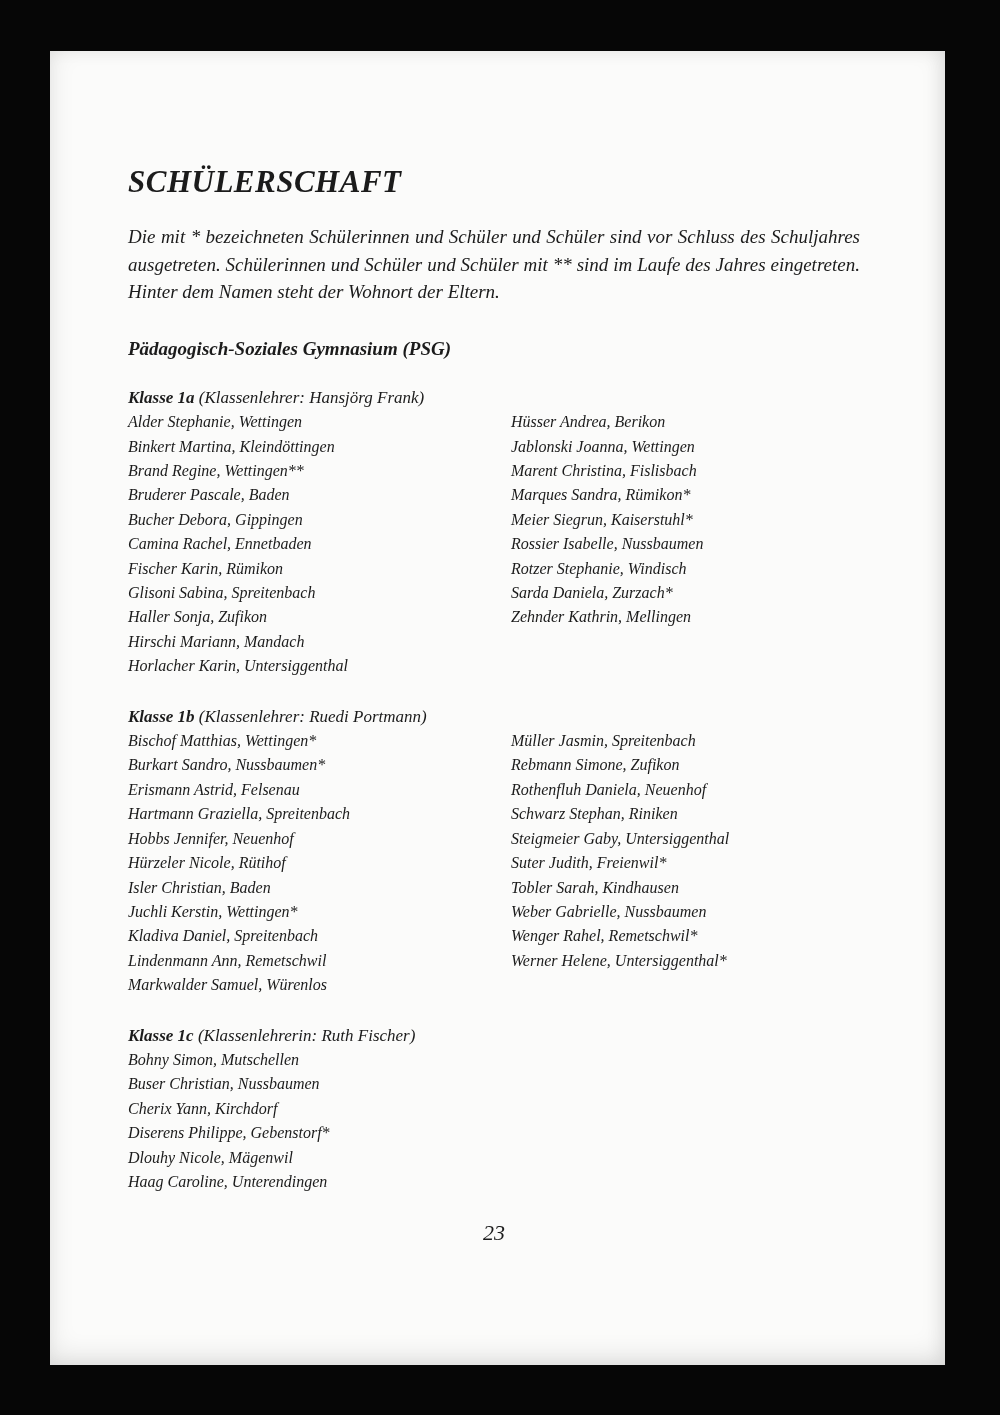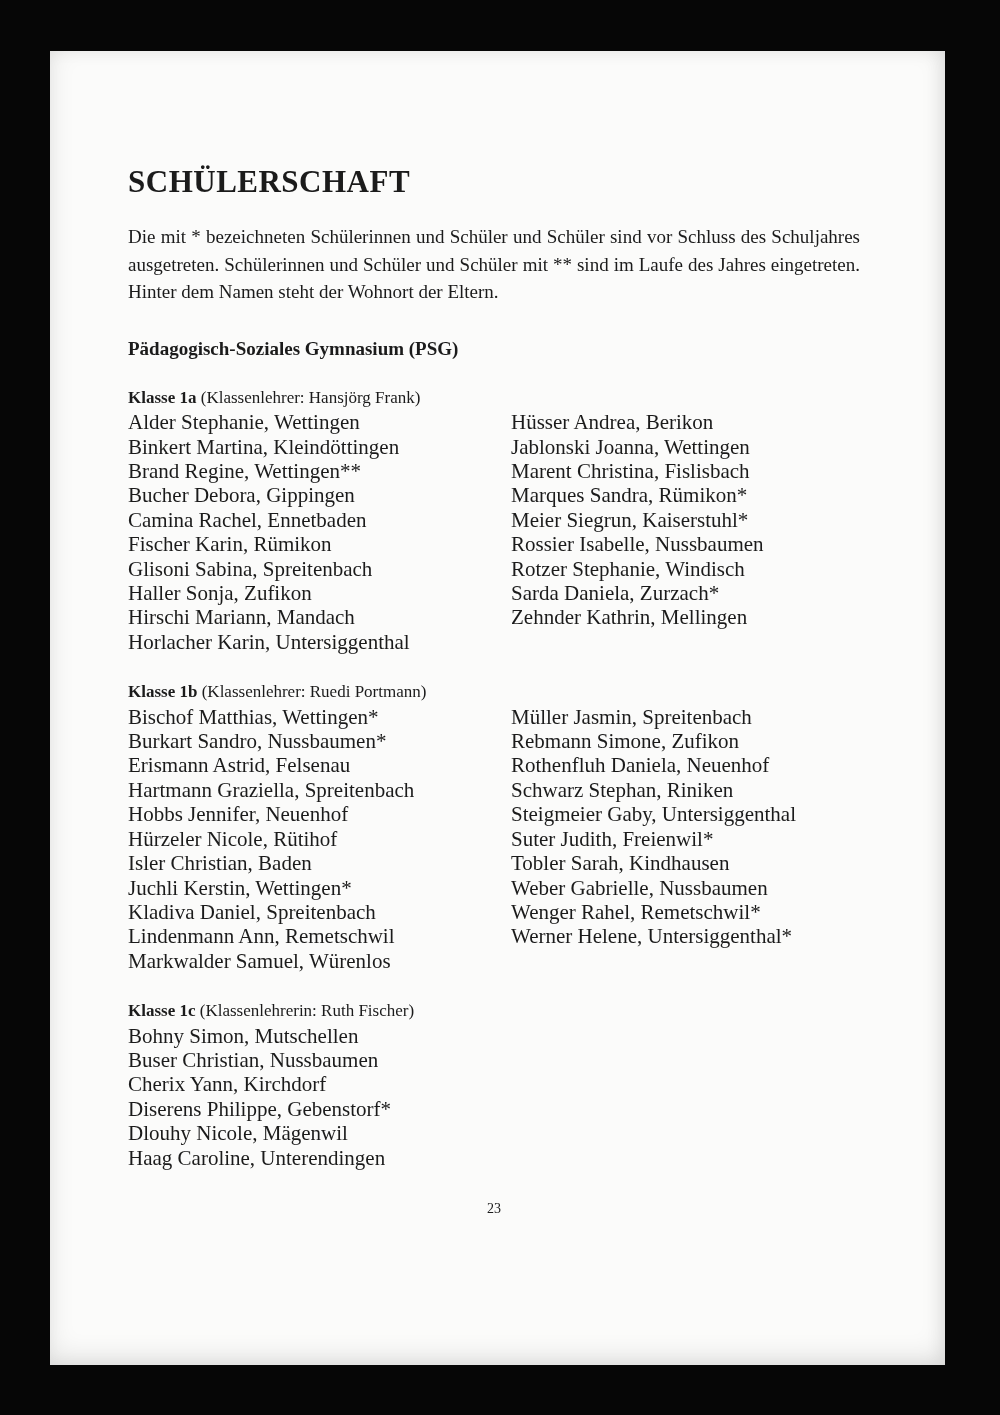--- a/index.html
+++ b/index.html
@@ -16,20 +16,21 @@
   }
   .sheet {
     position: absolute;
     left: 50px;
     top: 51px;
     width: 895px;
     height: 1314px;
     background: #fbfbfa;
     color: #1b1b1b;
     box-shadow: inset 0 -8px 26px rgba(0,0,0,0.10), inset -5px 0 16px rgba(0,0,0,0.06);
+    font-style: italic;
   }
   .content {
     padding: 112px 58px 0 78px;
   }
   .doc-title {
     font-size: 31px;
     line-height: 38px;
     font-weight: bold;
     letter-spacing: 0.5px;
     margin: 0 0 22px 0;
@@ -67,28 +68,28 @@
     padding: 0;
   }
   .col-left {
     flex: 0 0 383px;
     width: 383px;
   }
   .col-right {
     flex: 1 1 auto;
   }
   .cols li {
-    font-size: 21px;
+    font-size: 16px;
     line-height: 24.4px;
     white-space: nowrap;
   }
   .pagenum {
     width: 732px;
     text-align: center;
-    font-size: 14px;
+    font-size: 22px;
     line-height: 26px;
     margin-top: 24px;
   }
 </style>
 </head>
 <body>
 
 <div class="sheet">
   <div class="content">
     <h1 class="doc-title">SCHÜLERSCHAFT</h1>
@@ -98,20 +99,21 @@
     <h2 class="section-heading">Pädagogisch-Soziales Gymnasium (PSG)</h2>
 
     <div id="classes-container">
         <section class="klasse">
           <div class="klasse-header"><span class="class-name">Klasse 1a</span><span> (Klassenlehrer: Hansjörg Frank)</span></div>
           <div class="cols">
             <ul class="col-left">
               <li>Alder Stephanie, Wettingen</li>
               <li>Binkert Martina, Kleindöttingen</li>
               <li>Brand Regine, Wettingen**</li>
+              <li>Bruderer Pascale, Baden</li>
               <li>Bucher Debora, Gippingen</li>
               <li>Camina Rachel, Ennetbaden</li>
               <li>Fischer Karin, Rümikon</li>
               <li>Glisoni Sabina, Spreitenbach</li>
               <li>Haller Sonja, Zufikon</li>
               <li>Hirschi Mariann, Mandach</li>
               <li>Horlacher Karin, Untersiggenthal</li>
             </ul>
             <ul class="col-right">
               <li>Hüsser Andrea, Berikon</li>

